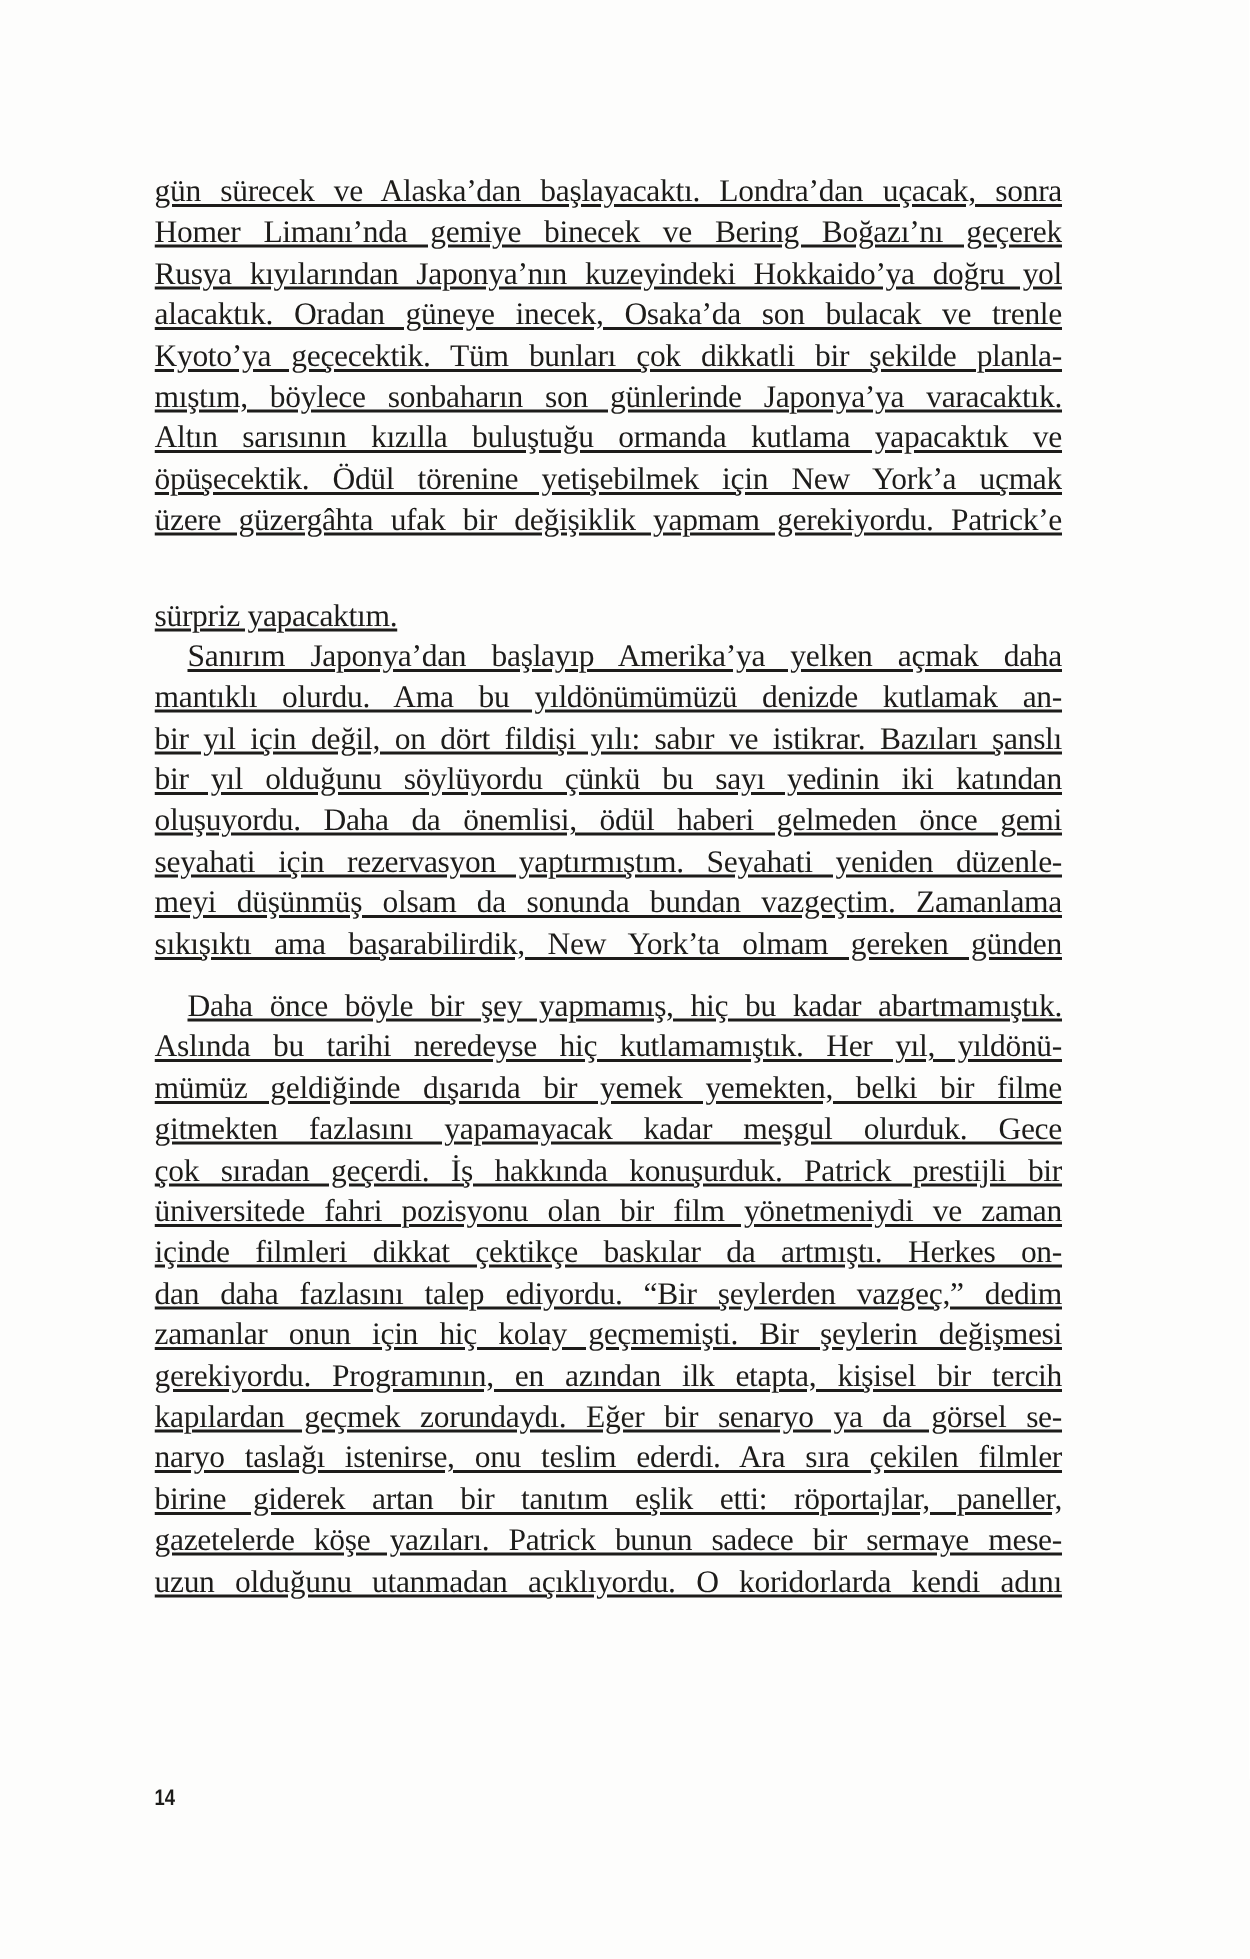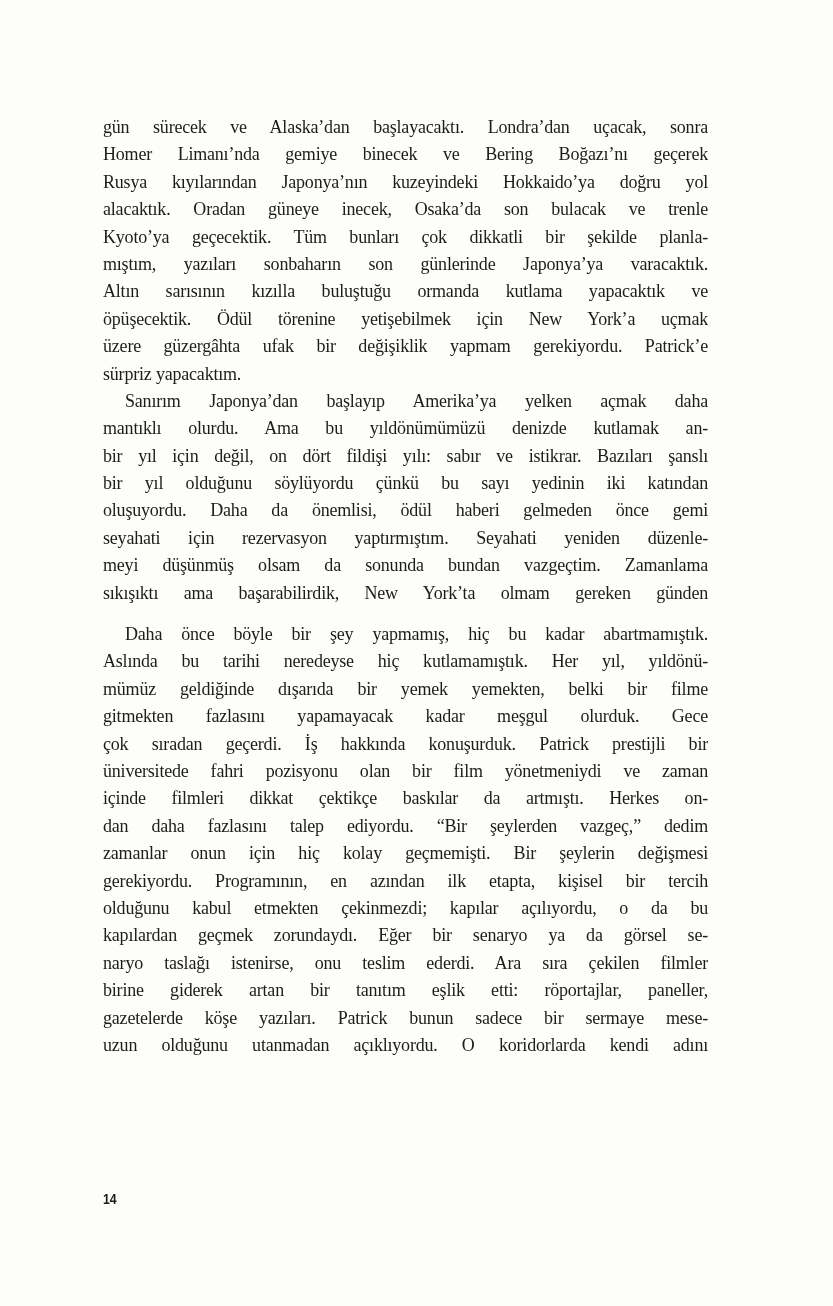--- a/index.html
+++ b/index.html
@@ -23,37 +23,39 @@
   }
   .paragraph {
     margin: 0;
     padding: 0;
   }
   .text-column .paragraph:nth-of-type(3) {
     margin-top: 14px;
   }
   .line {
     font-family: "Liberation Serif", "DejaVu Serif", serif;
-    font-size: 18px;
+    font-size: 21px;
     line-height: 27.4px;
     color: #1d1c1a;
     letter-spacing: -0.2px;
     text-align: justify;
     text-align-last: justify;
     -moz-text-align-last: justify;
     text-justify: inter-word;
     height: 27.4px;
     overflow: hidden;
+    text-decoration: underline;
   }
   .line-indent {
     text-indent: 22px;
   }
   .line-last {
     text-align: left;
     text-align-last: left;
+    margin-top: 36px;
     -moz-text-align-last: left;
   }
   .page-number {
     position: absolute;
     left: 103px;
     top: 1190px;
     font-family: "Liberation Sans", "DejaVu Sans", sans-serif;
     font-size: 15px;
     font-weight: 700;
     color: #1d1c1a;
@@ -65,21 +67,21 @@
 <body>
 
 <div class="page">
   <main class="text-column" id="text-column">
       <div class="paragraph">
         <div class="line">gün sürecek ve Alaska’dan başlayacaktı. Londra’dan uçacak, sonra</div>
         <div class="line">Homer Limanı’nda gemiye binecek ve Bering Boğazı’nı geçerek</div>
         <div class="line">Rusya kıyılarından Japonya’nın kuzeyindeki Hokkaido’ya doğru yol</div>
         <div class="line">alacaktık. Oradan güneye inecek, Osaka’da son bulacak ve trenle</div>
         <div class="line">Kyoto’ya geçecektik. Tüm bunları çok dikkatli bir şekilde planla-</div>
-        <div class="line">mıştım, yazıları sonbaharın son günlerinde Japonya’ya varacaktık.</div>
+        <div class="line">mıştım, böylece sonbaharın son günlerinde Japonya’ya varacaktık.</div>
         <div class="line">Altın sarısının kızılla buluştuğu ormanda kutlama yapacaktık ve</div>
         <div class="line">öpüşecektik. Ödül törenine yetişebilmek için New York’a uçmak</div>
         <div class="line">üzere güzergâhta ufak bir değişiklik yapmam gerekiyordu. Patrick’e</div>
         <div class="line line-last">sürpriz yapacaktım.</div>
       </div>
       <div class="paragraph">
         <div class="line line-indent">Sanırım Japonya’dan başlayıp Amerika’ya yelken açmak daha</div>
         <div class="line">mantıklı olurdu. Ama bu yıldönümümüzü denizde kutlamak an-</div>
         <div class="line">bir yıl için değil, on dört fildişi yılı: sabır ve istikrar. Bazıları şanslı</div>
         <div class="line">bir yıl olduğunu söylüyordu çünkü bu sayı yedinin iki katından</div>
@@ -92,21 +94,20 @@
         <div class="line line-indent">Daha önce böyle bir şey yapmamış, hiç bu kadar abartmamıştık.</div>
         <div class="line">Aslında bu tarihi neredeyse hiç kutlamamıştık. Her yıl, yıldönü-</div>
         <div class="line">mümüz geldiğinde dışarıda bir yemek yemekten, belki bir filme</div>
         <div class="line">gitmekten fazlasını yapamayacak kadar meşgul olurduk. Gece</div>
         <div class="line">çok sıradan geçerdi. İş hakkında konuşurduk. Patrick prestijli bir</div>
         <div class="line">üniversitede fahri pozisyonu olan bir film yönetmeniydi ve zaman</div>
         <div class="line">içinde filmleri dikkat çektikçe baskılar da artmıştı. Herkes on-</div>
         <div class="line">dan daha fazlasını talep ediyordu. “Bir şeylerden vazgeç,” dedim</div>
         <div class="line">zamanlar onun için hiç kolay geçmemişti. Bir şeylerin değişmesi</div>
         <div class="line">gerekiyordu. Programının, en azından ilk etapta, kişisel bir tercih</div>
-        <div class="line">olduğunu kabul etmekten çekinmezdi; kapılar açılıyordu, o da bu</div>
         <div class="line">kapılardan geçmek zorundaydı. Eğer bir senaryo ya da görsel se-</div>
         <div class="line">naryo taslağı istenirse, onu teslim ederdi. Ara sıra çekilen filmler</div>
         <div class="line">birine giderek artan bir tanıtım eşlik etti: röportajlar, paneller,</div>
         <div class="line">gazetelerde köşe yazıları. Patrick bunun sadece bir sermaye mese-</div>
         <div class="line">uzun olduğunu utanmadan açıklıyordu. O koridorlarda kendi adını</div>
       </div>
     </main>
   <div class="page-number">14</div>
 </div>
 

